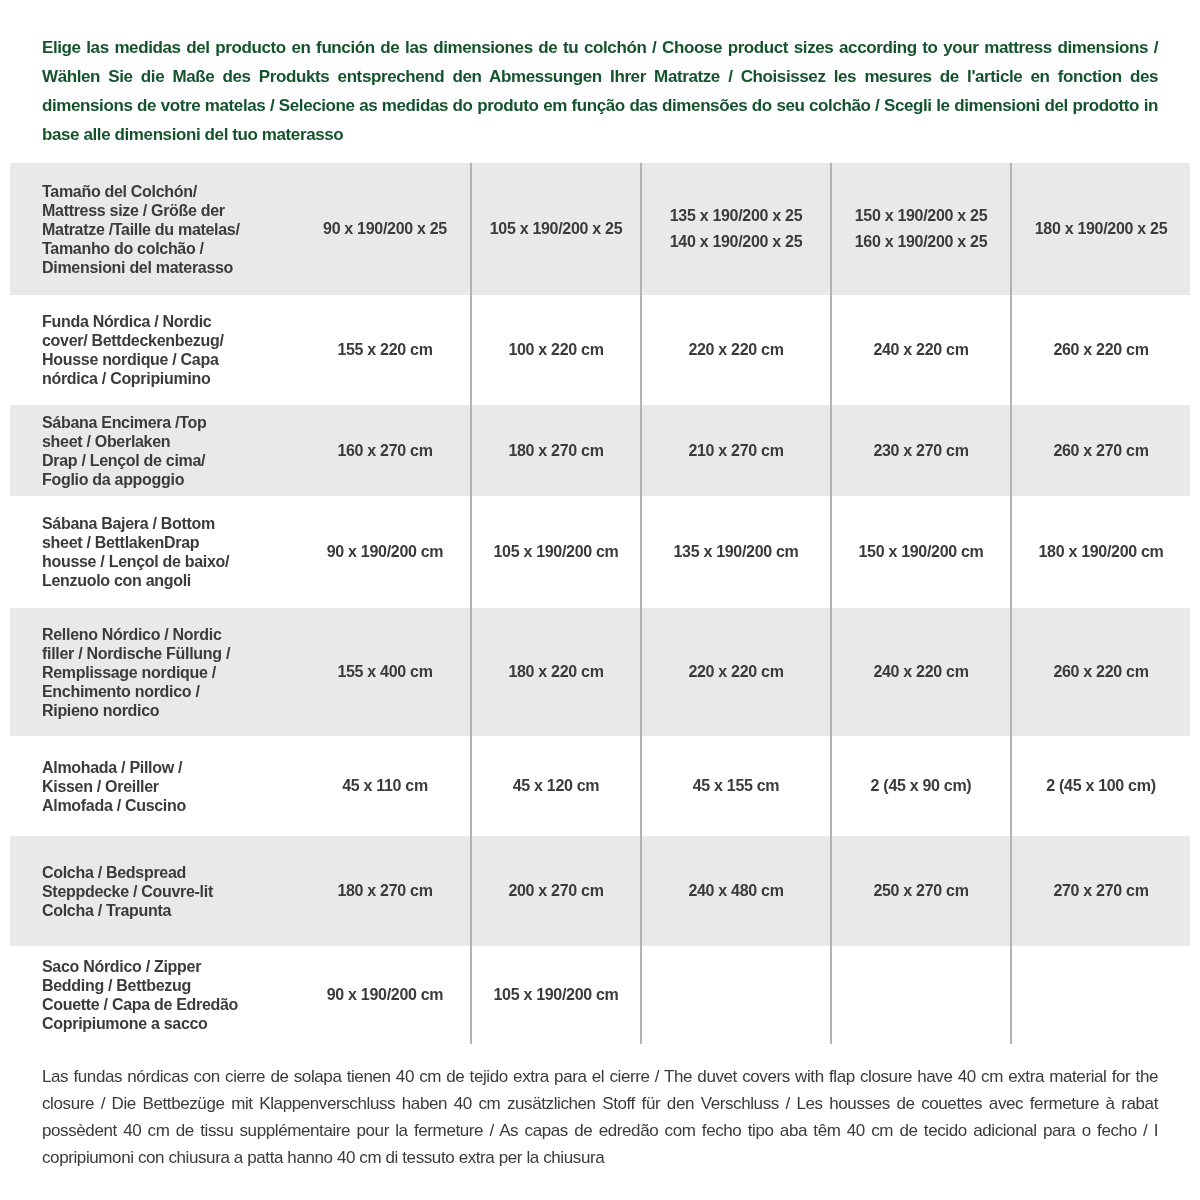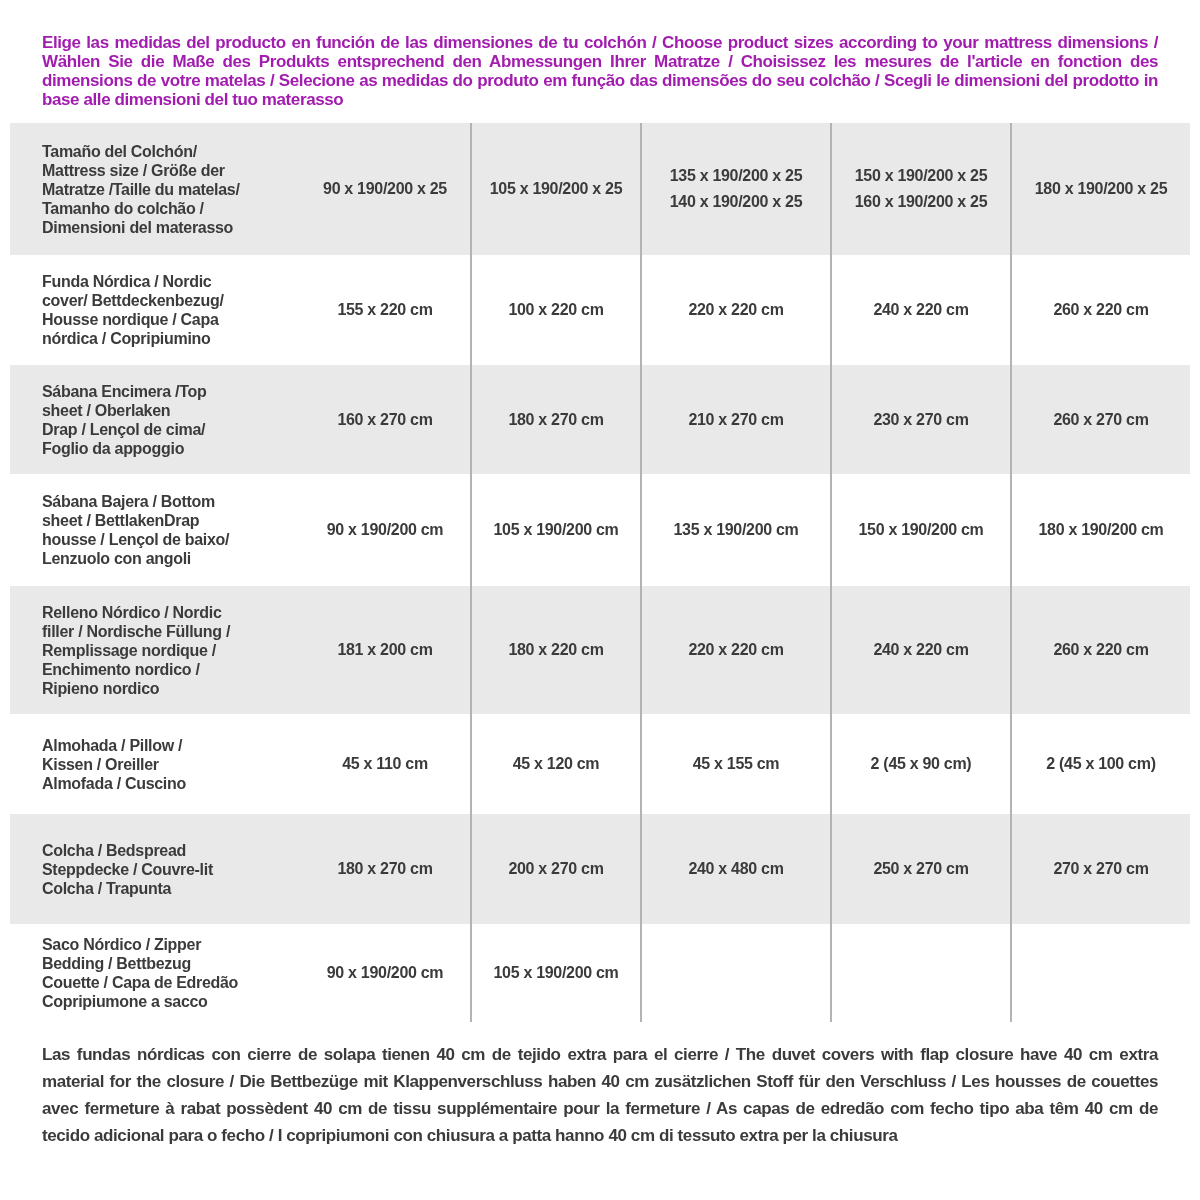--- a/index.html
+++ b/index.html
@@ -12,25 +12,25 @@
     height: 1200px;
     position: relative;
     font-family: "Liberation Sans", sans-serif;
     color: #3b3b3b;
     overflow: hidden;
   }
   .intro {
     margin: 33px 42px 0 42px;
     width: 1116px;
     font-size: 17px;
-    line-height: 19px;
+    line-height: 29px;
     font-weight: bold;
     letter-spacing: -0.4px;
     text-align: justify;
-    color: #a21caf;
+    color: #14532d;
   }
   .tbl {
     margin: 14px 0 0 10px;
     width: 1180px;
   }
   .row {
     display: flex;
     width: 1180px;
   }
   .row.alt {
@@ -59,32 +59,32 @@
     line-height: 26px;
   }
   .c1 { width: 170px; }
   .c2 { width: 170px; }
   .c3 { width: 190px; }
   .c4 { width: 180px; }
   .c5 { width: 180px; }
   .sep { border-left: 2px solid #b3b3b3; }
   .h-head { height: 132px; }
   .h-r0 { height: 110px; justify-content: space-between; }
-  .h-r1 { height: 109px; }
+  .h-r1 { height: 91px; }
   .h-r2 { height: 112px; }
   .h-r3 { height: 128px; }
   .h-r4 { height: 100px; }
   .h-r5 { height: 110px; justify-content: center; }
   .h-r6 { height: 98px; }
   .footnote {
     margin: 19px 42px 0 42px;
     width: 1116px;
     font-size: 17px;
     line-height: 27px;
-    font-weight: bold;
+    font-weight: normal;
     letter-spacing: -0.4px;
     text-align: justify;
     color: #3b3b3b;
   }
 </style>
 </head>
 <body>
 
 <p class="intro">Elige las medidas del producto en función de las dimensiones de tu colchón / Choose product sizes according to your mattress dimensions / Wählen Sie die Maße des Produkts entsprechend den Abmessungen Ihrer Matratze / Choisissez les mesures de l'article en fonction des dimensions de votre matelas / Selecione as medidas do produto em função das dimensões do seu colchão / Scegli le dimensioni del prodotto in base alle dimensioni del tuo materasso</p>
 
@@ -140,21 +140,21 @@
     <div class="cell cell-val c4 sep">150 x 190/200 cm</div>
     <div class="cell cell-val c5 sep">180 x 190/200 cm</div>
   </div>
 
   <div class="row alt h-r3">
     <div class="cell cell-label">Relleno Nórdico / Nordic
 filler / Nordische Füllung /
 Remplissage nordique /
 Enchimento nordico /
 Ripieno nordico</div>
-    <div class="cell cell-val c1">181 x 200 cm</div>
+    <div class="cell cell-val c1">155 x 400 cm</div>
     <div class="cell cell-val c2 sep">180 x 220 cm</div>
     <div class="cell cell-val c3 sep">220 x 220 cm</div>
     <div class="cell cell-val c4 sep">240 x 220 cm</div>
     <div class="cell cell-val c5 sep">260 x 220 cm</div>
   </div>
 
   <div class="row h-r4">
     <div class="cell cell-label">Almohada  / Pillow /
 Kissen / Oreiller
 Almofada / Cuscino</div>

